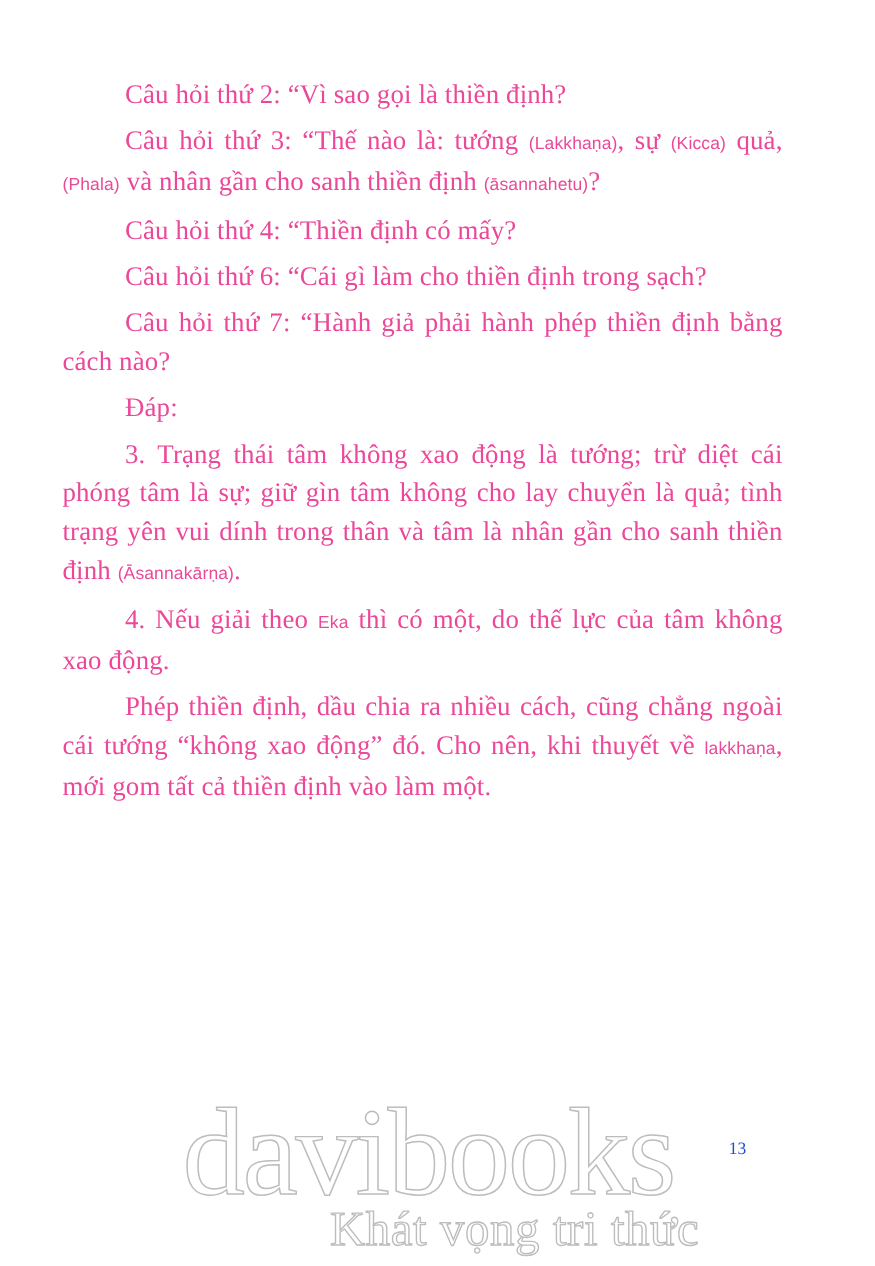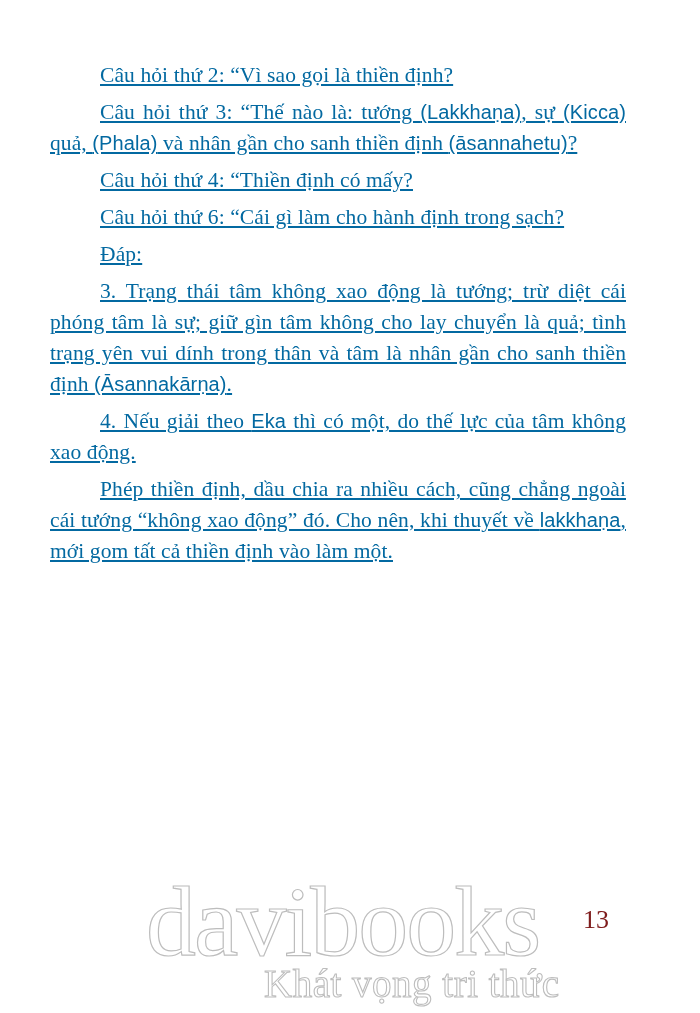--- a/index.html
+++ b/index.html
@@ -17,21 +17,21 @@
     text-align:justify;
     letter-spacing:0.1px;
   }
   .text-block p{
     margin:0 0 6px 0;
     text-indent:50px;
   }
   .text-block .serif{font-family:"Liberation Serif","DejaVu Serif",serif;}
   .text-block .sans{
     font-family:"Liberation Sans","DejaVu Sans",sans-serif;
-    font-size:20px;
+    font-size:14px;
   }
   .watermark{
     position:absolute;
     pointer-events:none;
     white-space:nowrap;
     font-family:"Liberation Serif","DejaVu Serif",serif;
     color:#cfcfcf;
     -webkit-text-fill-color:transparent;
     -webkit-text-stroke:1.2px #bdbdbd;
   }
@@ -42,34 +42,35 @@
   }
   .wm-tagline{
     left:264px;top:960px;
     font-size:39px;line-height:48px;
     letter-spacing:0.5px;
     -webkit-text-stroke:1.1px #c4c4c4;
   }
   .page-number{
     position:absolute;
     left:583px;top:906px;
-    font-size:26px;line-height:28px;
-    color:#7f1d1d;
+    font-size:14px;line-height:28px;
+    color:#1d4ed8;
     font-family:"Liberation Serif","DejaVu Serif",serif;
   }
 </style>
 </head>
 <body>
 
 <div class="page">
-  <div class="text-block" style="color: #0369a1; text-decoration: underline;">
+  <div class="text-block" style="color: #ec4899;">
       <p><span class="serif">Câu hỏi thứ 2: “Vì sao gọi là thiền định?</span></p>
       <p><span class="serif">Câu hỏi thứ 3: “Thế nào là: tướng </span><span class="sans">(Lakkhaṇa)</span><span class="serif">, sự </span><span class="sans">(Kicca)</span><span class="serif"> quả, </span><span class="sans">(Phala)</span><span class="serif"> và nhân gần cho sanh thiền định </span><span class="sans">(āsannahetu)</span><span class="serif">?</span></p>
       <p><span class="serif">Câu hỏi thứ 4: “Thiền định có mấy?</span></p>
-      <p><span class="serif">Câu hỏi thứ 6: “Cái gì làm cho hành định trong sạch?</span></p>
+      <p><span class="serif">Câu hỏi thứ 6: “Cái gì làm cho thiền định trong sạch?</span></p>
+      <p><span class="serif">Câu hỏi thứ 7: “Hành giả phải hành phép thiền định bằng cách nào?</span></p>
       <p><span class="serif">Đáp:</span></p>
       <p><span class="serif">3. Trạng thái tâm không xao động là tướng; trừ diệt cái phóng tâm là sự; giữ gìn tâm không cho lay chuyển là quả; tình trạng yên vui dính trong thân và tâm là nhân gần cho sanh thiền định </span><span class="sans">(Āsannakārṇa)</span><span class="serif">.</span></p>
       <p><span class="serif">4. Nếu giải theo </span><span class="sans">Eka</span><span class="serif"> thì có một, do thế lực của tâm không xao động.</span></p>
       <p><span class="serif">Phép thiền định, dầu chia ra nhiều cách, cũng chẳng ngoài cái tướng “không xao động” đó. Cho nên, khi thuyết về </span><span class="sans">lakkhaṇa</span><span class="serif">, mới gom tất cả thiền định vào làm một.</span></p>
     </div>
 
   <div class="watermark wm-brand" style="-webkit-text-stroke: 1.2px rgb(189, 189, 189);">davibooks</div>
 
   <div class="watermark wm-tagline" style="-webkit-text-stroke: 1.1px rgb(189, 189, 189);">Khát vọng tri thức</div>
 

